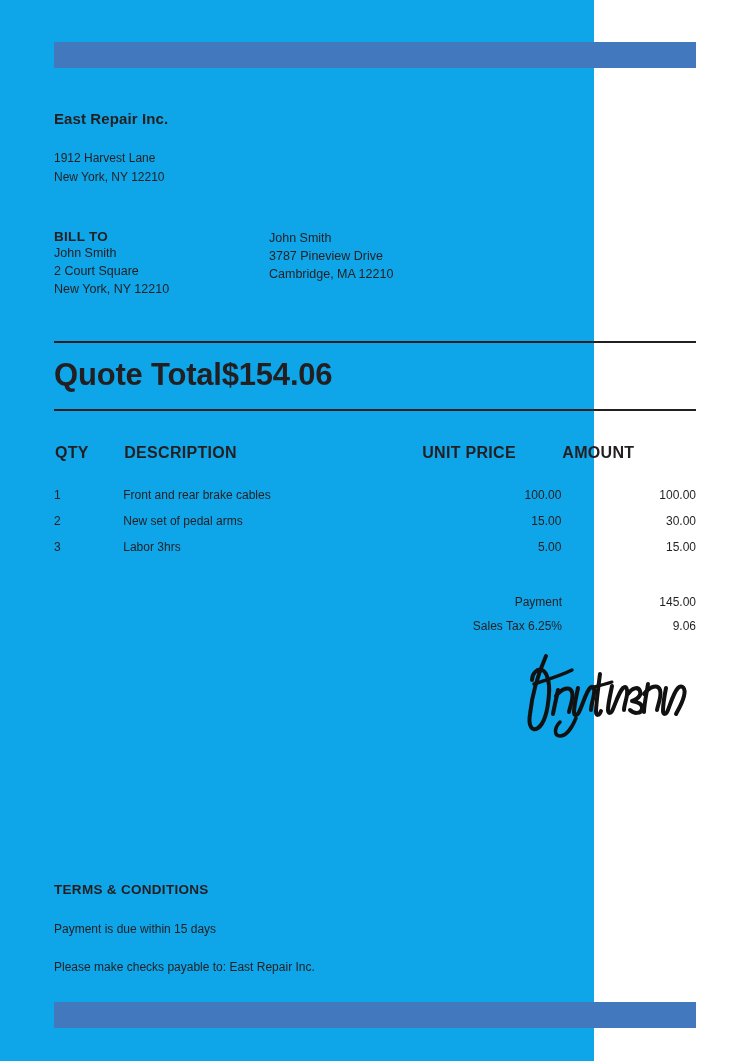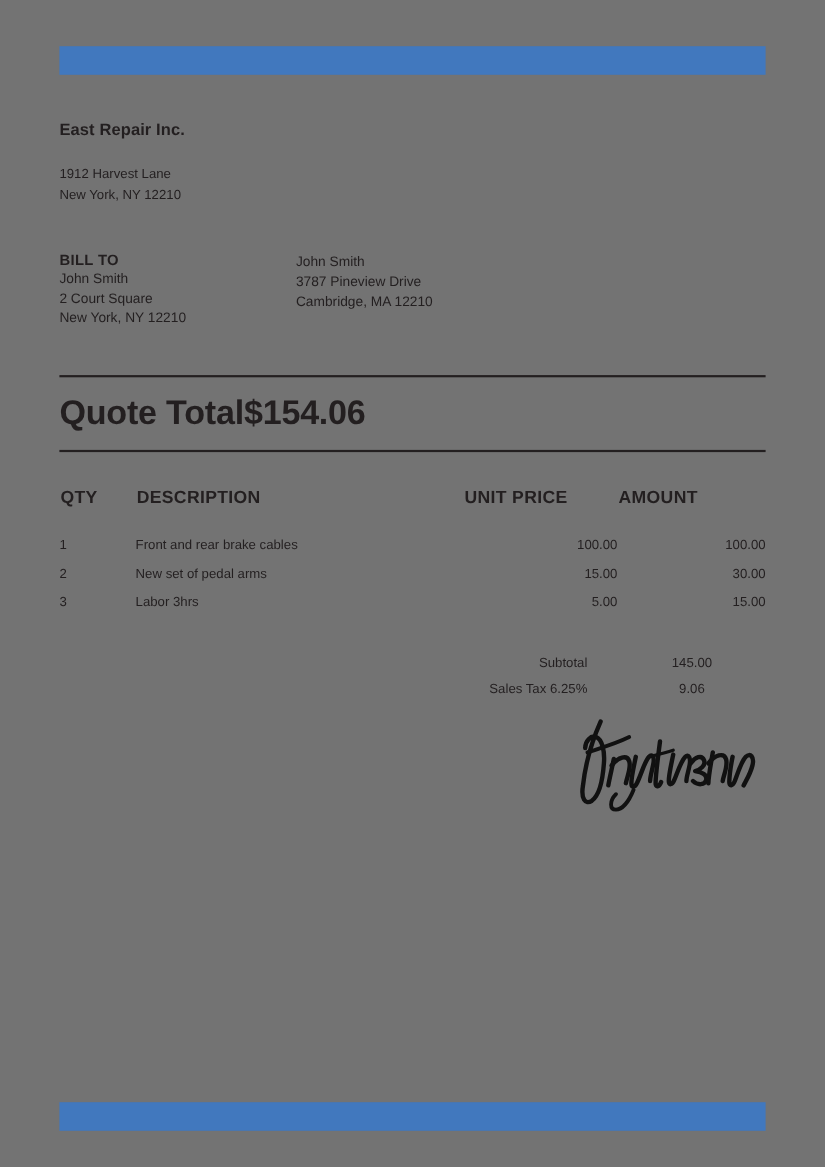--- a/index.html
+++ b/index.html
@@ -9,24 +9,24 @@
   body {
     width: 750px;
     height: 1061px;
     background: #ffffff;
     font-family: "Liberation Sans", sans-serif;
     color: #231f20;
     -webkit-font-smoothing: antialiased;
   }
   .page {
     position: relative;
-    width: 750px;
+    width: 594px;
     height: 1061px;
     box-sizing: border-box;
-    background: #737373;
+    background: #0ea5e9;
   }
   .band {
     position: absolute;
     left: 54px;
     width: 642px;
     height: 26px;
     background: #4178be;
   }
   .band-top { top: 42px; }
   .band-bottom { top: 1002px; }
@@ -141,22 +141,21 @@
     font-size: 12px;
     padding: 5px 0;
   }
   .totals-label {
     width: 140px;
     text-align: right;
     padding-right: 0;
   }
   .totals-amount {
     width: 134px;
-    text-align: center;
-    padding-left: 28px;
+    text-align: right;
   }
 
   .signature {
     position: relative;
     height: 110px;
     margin-top: 6px;
   }
   .signature svg {
     position: absolute;
     right: 0;
@@ -249,21 +248,21 @@
           <td class="col-qty">3</td>
           <td class="col-desc">Labor 3hrs</td>
           <td class="col-unit">5.00</td>
           <td class="col-amt">15.00</td>
         </tr>
       </tbody>
     </table>
 
     <div class="totals">
       <div class="totals-row">
-        <span class="totals-label">Subtotal</span>
+        <span class="totals-label">Payment</span>
         <span class="totals-amount">145.00</span>
       </div>
       <div class="totals-row">
         <span class="totals-label">Sales Tax 6.25%</span>
         <span class="totals-amount">9.06</span>
       </div>
     </div>
 
     <div class="signature">
       <svg width="180" height="100" viewBox="0 0 180 100" aria-hidden="true">
@@ -280,16 +279,21 @@
           <path d="M132 40 C 130 52, 128 62, 128 68" stroke-width="4"></path>
           <path d="M128 50 C 134 42, 142 40, 144 46 C 146 52, 142 60, 141 66" stroke-width="4"></path>
           <path d="M150 44 C 148 54, 147 62, 147 67 C 147 71, 150 71, 152 66 C 155 58, 158 48, 162 44 C 166 40, 170 44, 168 52 C 166 60, 162 66, 160 70" stroke-width="4"></path>
           <path d="M60 74 C 56 84, 50 92, 44 92 C 38 92, 38 84, 44 78" stroke-width="3.5"></path>
         </g>
       </svg>
     </div>
 
   </div>
 
+  <div class="terms">
+    <div class="terms-title">TERMS &amp; CONDITIONS</div>
+    <div class="terms-line">Payment is due within 15 days</div>
+    <div class="terms-line">Please make checks payable to: East Repair Inc.</div>
+  </div>
 
   <div class="band band-bottom"></div>
 
 </div>
 
 </body></html>

